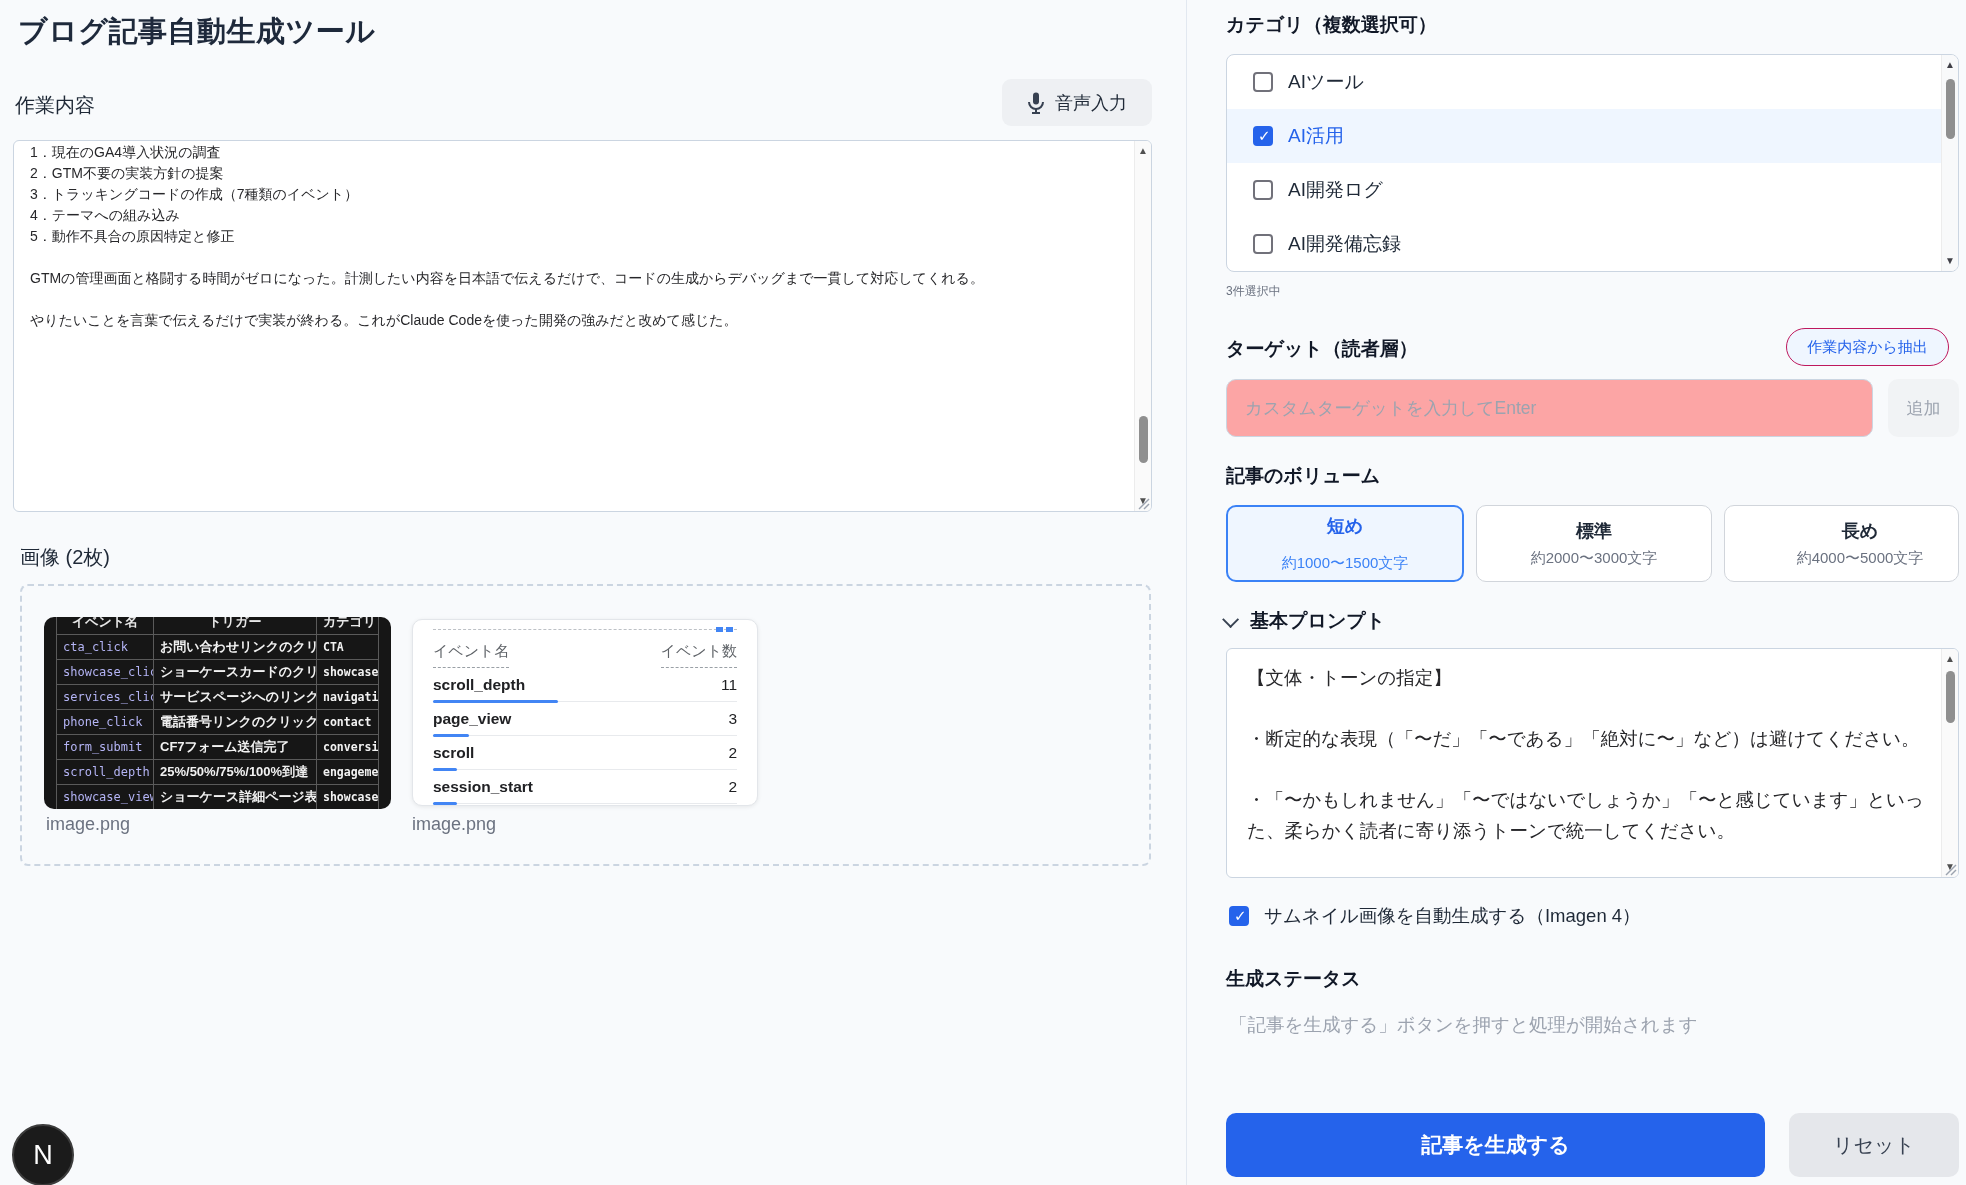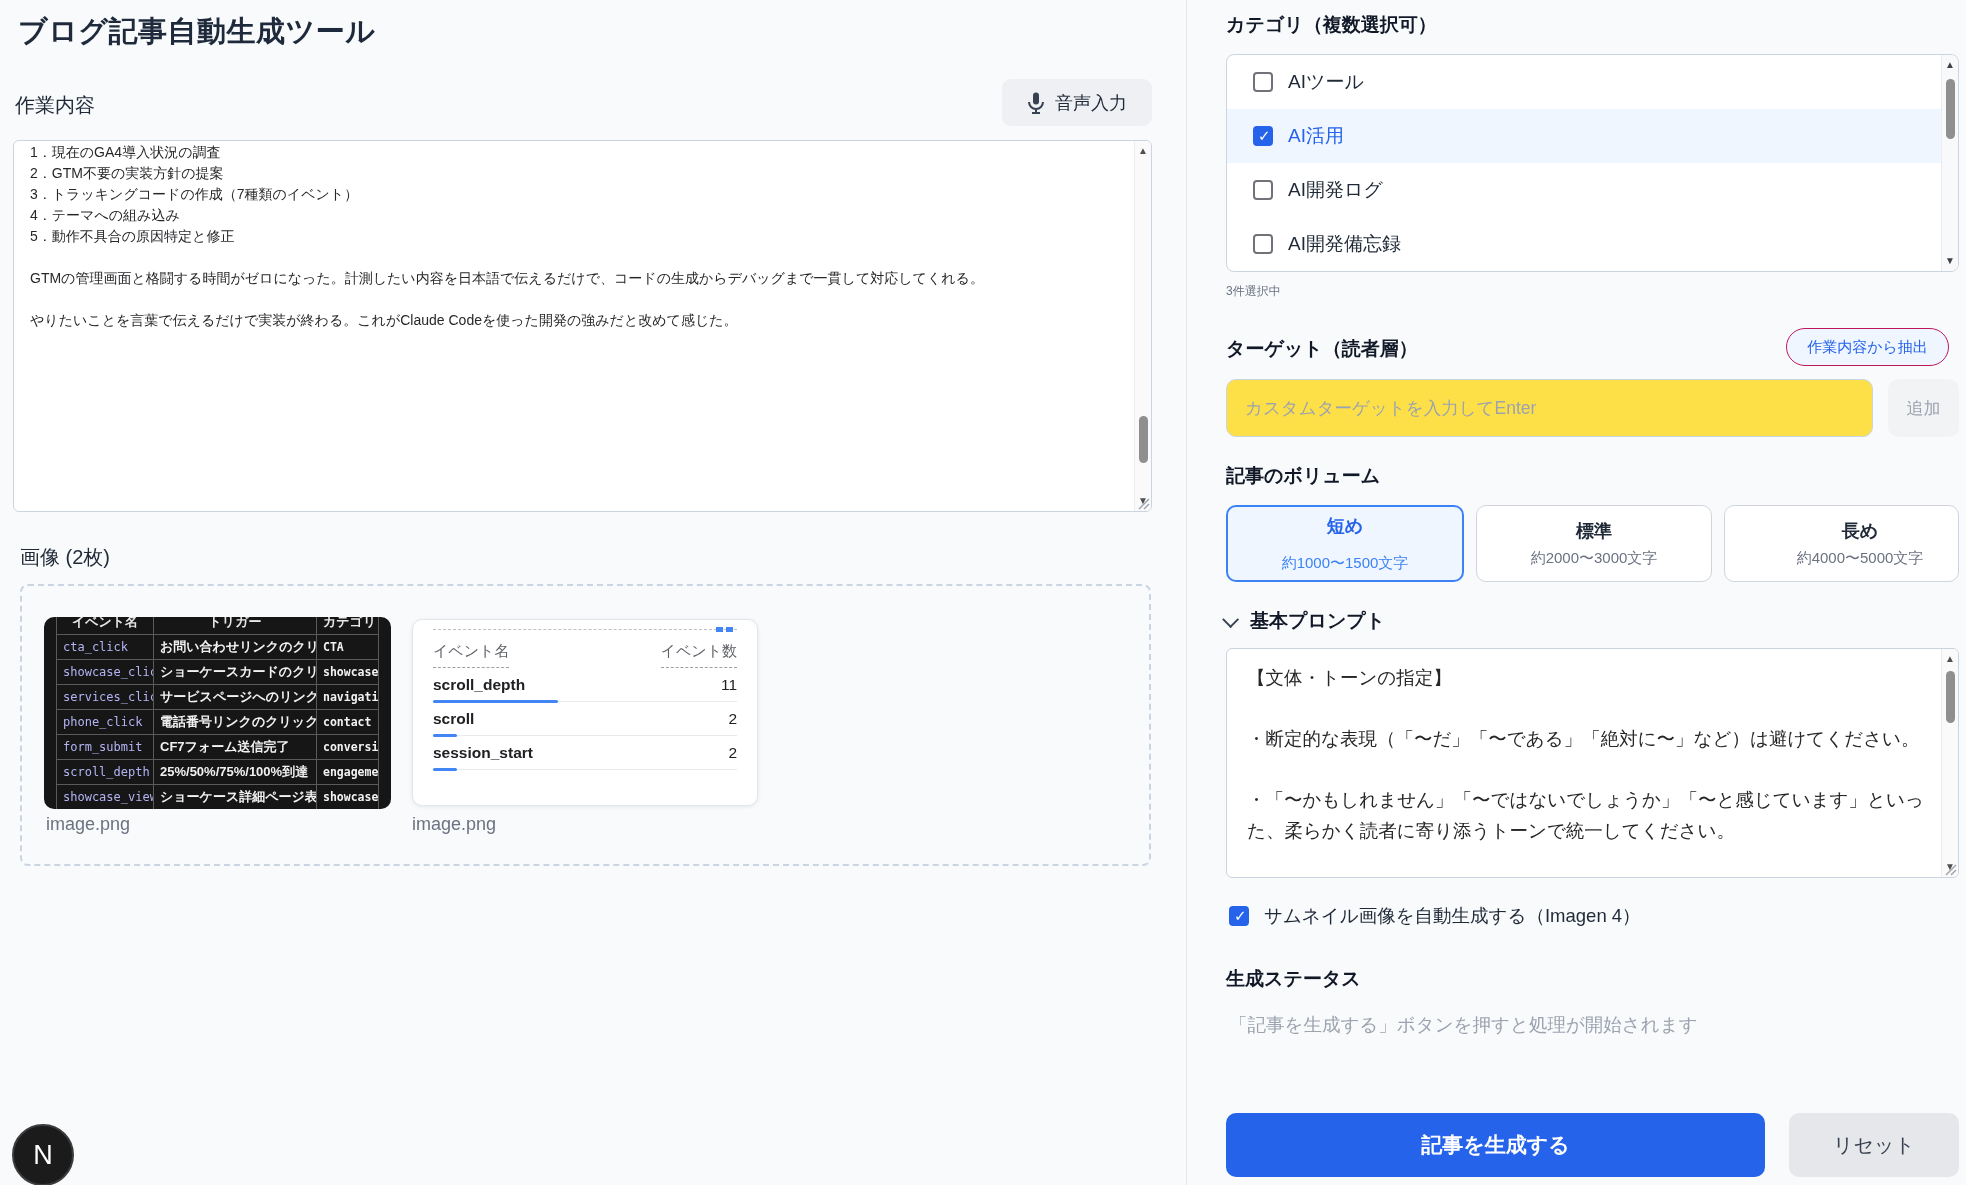--- a/index.html
+++ b/index.html
@@ -76,21 +76,21 @@
   .cb.on::after { content:"✓"; position:absolute; left:3px; top:-1px; color:#fff; font-size:15px; font-weight:bold; }
   .cat-sb { position:absolute; top:0; right:0; bottom:0; width:17px; background:#f8f9fa; border-left:1px solid #ececec; }
   .cat-sb .arr { position:absolute; left:0; width:16px; height:16px; font-size:10px; line-height:16px; text-align:center; color:#3f3f46; }
   .cat-sb .thumb { position:absolute; left:4px; width:9px; height:60px; top:24px; border-radius:5px; background:#8f8f8f; }
 
   .count-note { left:1226px; top:283px; font-size:12px; color:#6b7280; }
 
   .target-head { left:1226px; top:336px; }
   .extract-btn { left:1786px; top:328px; width:163px; height:38px; background:#eff6ff; border:1px solid #be185d; border-radius:19px;
     color:#2563eb; font-size:15px; display:flex; align-items:center; justify-content:center; cursor:pointer; }
-  .target-input { left:1226px; top:379px; width:647px; height:58px; background:#fde047; border:1px solid #cbd5e1; border-radius:10px;
+  .target-input { left:1226px; top:379px; width:647px; height:58px; background:#fca5a5; border:1px solid #cbd5e1; border-radius:10px;
     font-size:17.5px; padding:0 18px; color:#27272a; outline:none; font-family:inherit; }
   .target-input::placeholder { color:#9ca3af; }
   .add-btn { left:1888px; top:379px; width:71px; height:58px; background:#f1f3f5; border:none; border-radius:10px; color:#9ca3af; font-size:17px; cursor:pointer; }
 
   .volume-head { left:1226px; top:463px; }
   .vol-btn { top:505px; height:77px; border-radius:10px; background:#fff; border:1px solid #d1d5db;
     display:flex; flex-direction:column; align-items:center; justify-content:center; gap:6px; cursor:pointer; }
   .vol-btn .t { font-size:18px; font-weight:bold; color:#1f2937; }
   .vol-btn .s { font-size:15px; color:#6b7280; }
   .vol-btn.sel { background:#eff6ff; border:2px solid #3b82f6; }
@@ -225,20 +225,25 @@
   <div class="t2-head">
     <span>イベント名</span>
     <span>イベント数</span>
   </div>
   <div class="t2-row">
     <span class="nm">scroll_depth</span>
       <span class="ct">11</span>
     <span class="bar" style="width: 41%;"></span>
   </div>
   <div class="t2-row">
+    <span class="nm">page_view</span>
+      <span class="ct">3</span>
+    <span class="bar" style="width: 12%;"></span>
+  </div>
+  <div class="t2-row">
     <span class="nm">scroll</span>
       <span class="ct">2</span>
     <span class="bar" style="width: 8%;"></span>
   </div>
   <div class="t2-row">
     <span class="nm">session_start</span>
       <span class="ct">2</span>
     <span class="bar" style="width: 8%;"></span>
   </div>
 </div>

